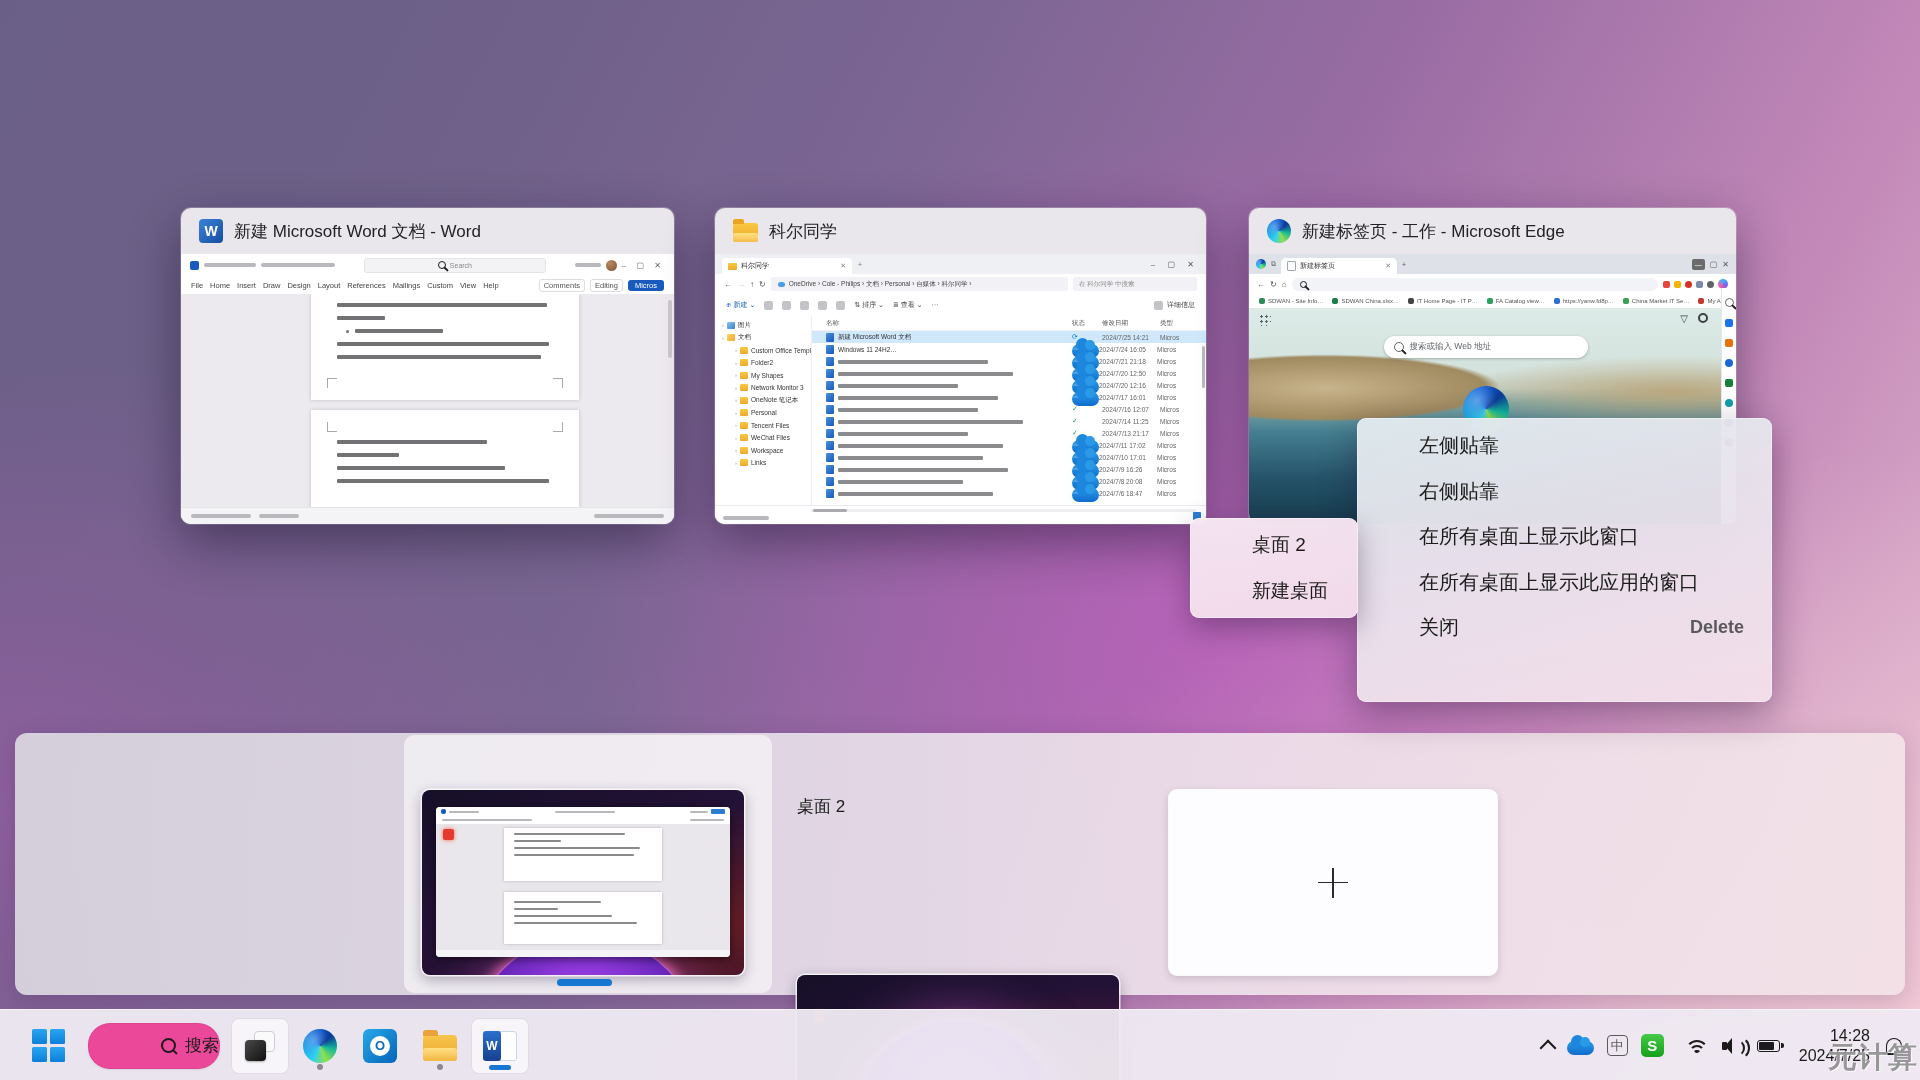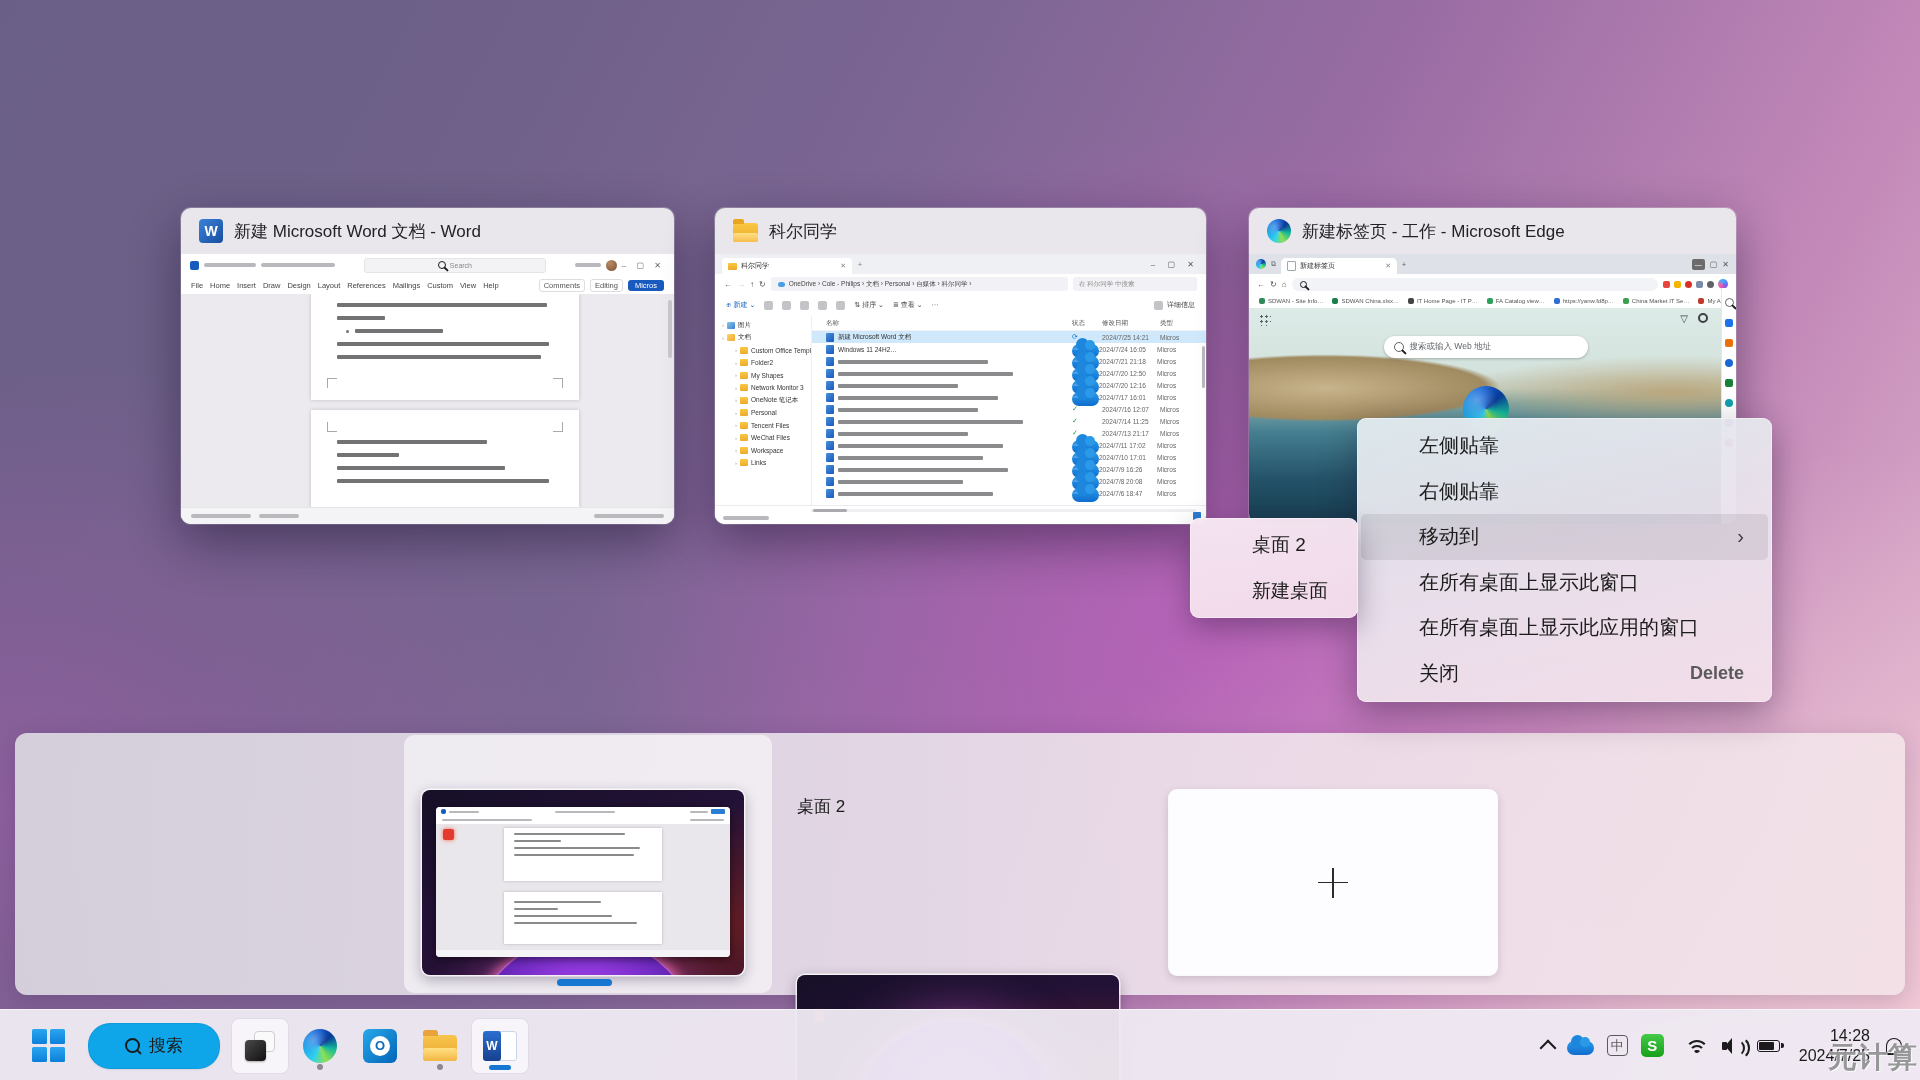--- a/index.html
+++ b/index.html
@@ -191,21 +191,21 @@
 
   
   .taskbar{position:absolute;left:0;right:0;top:1009px;height:71px;background:rgba(238,233,242,.96);border-top:1px solid rgba(255,255,255,.6);z-index:40;}
   .tb-left{position:absolute;left:20px;top:0;height:100%;display:flex;align-items:center;gap:4px;}
   .tb-app{width:56px;height:54px;border-radius:7px;display:flex;align-items:center;justify-content:center;position:relative;flex:none;}
   .tb-app.active-bg{background:rgba(255,255,255,.62);box-shadow:0 0 0 1px rgba(0,0,0,.04);}
   .tb-app.running::after{content:"";position:absolute;bottom:3px;left:50%;transform:translateX(-50%);width:6px;height:6px;border-radius:3px;background:#8a8a8e;}
   .tb-app.active-app::after{content:"";position:absolute;bottom:3px;left:50%;transform:translateX(-50%);width:22px;height:5px;border-radius:3px;background:#1677d2;}
   .start{display:grid;grid-template-columns:15px 15px;grid-gap:3px;}
   .start i{width:15px;height:15px;background:linear-gradient(180deg,#2aa6f0,#0c7fd9);border-radius:1.5px;}
-  .tb-search{width:130px;height:44px;background:#0ea5e9;border:1px solid rgba(0,0,0,.06);border-radius:22px;display:flex;align-items:center;justify-content:center;gap:9px;font-size:17px;color:#1b1b1b;box-shadow:0 1px 2px rgba(0,0,0,.08);margin:0 8px;flex:none;}
+  .tb-search{width:130px;height:44px;background:#ec4899;border:1px solid rgba(0,0,0,.06);border-radius:22px;display:flex;align-items:center;justify-content:flex-end;gap:9px;font-size:17px;color:#1b1b1b;box-shadow:0 1px 2px rgba(0,0,0,.08);margin:0 8px;flex:none;}
   .mag{width:11px;height:11px;border:2px solid #1b1b1b;border-radius:50%;position:relative;flex:none;}
   .mag::after{content:"";position:absolute;width:2px;height:6px;background:#1b1b1b;transform:rotate(-45deg);bottom:-4px;right:-2px;border-radius:1px;}
   .tv{position:relative;width:30px;height:30px;}
   .tv-back{position:absolute;right:0;top:0;width:21px;height:21px;background:#fafafa;border:1px solid #cfcfcf;border-radius:4px;box-sizing:border-box;}
   .tv-front{position:absolute;left:0;bottom:0;width:21px;height:21px;background:linear-gradient(135deg,#4a4a4a,#101010);border-radius:4px;box-shadow:0 1px 2px rgba(0,0,0,.3);}
   .tb-edge{width:34px;height:34px;}
   .outlook{width:34px;height:34px;border-radius:6px;background:linear-gradient(135deg,#28a8ea,#0364b8);position:relative;display:flex;align-items:center;justify-content:center;}
   .outlook b{width:20px;height:20px;border-radius:50%;background:#fff;color:#0f6cbd;font-size:13px;display:flex;align-items:center;justify-content:center;font-weight:bold;}
   .folder-big{position:relative;width:34px;height:26px;margin-top:5px;border-radius:4px;background:linear-gradient(180deg,#f7c54b,#eba52f);}
   .folder-big::before{content:"";position:absolute;top:-5px;left:0;width:15px;height:6px;border-radius:3px 3px 0 0;background:#e8a33d;}
@@ -642,24 +642,20 @@
     </div>
   </section>
 
   <div class="cmenu">
     <div class="cm-item">
         <span>左侧贴靠</span>
       </div>
     <div class="cm-item">
         <span>右侧贴靠</span>
       </div>
-    <div class="cm-item hl">
-        <span>移动到</span>
-        <span class="cm-chevron">›</span>
-      </div>
     <div class="cm-item">
         <span>在所有桌面上显示此窗口</span>
       </div>
     <div class="cm-item">
         <span>在所有桌面上显示此应用的窗口</span>
       </div>
     <div class="cm-item">
         <span>关闭</span>
         <span class="cm-shortcut">Delete</span>
       </div>

